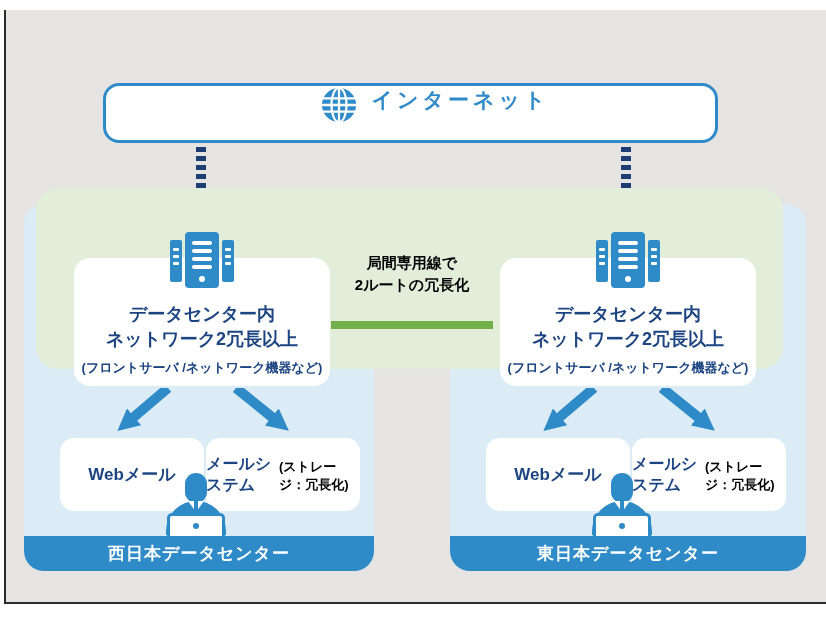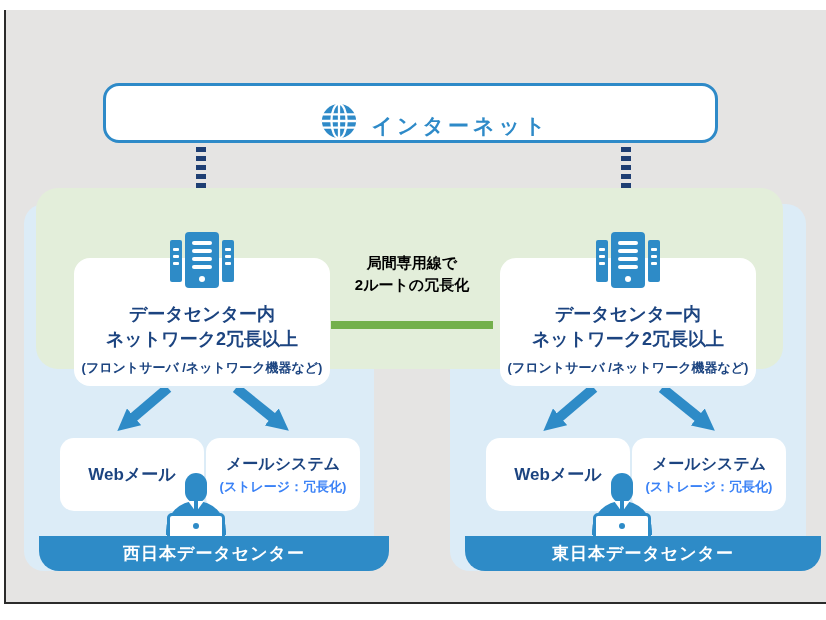--- a/index.html
+++ b/index.html
@@ -23,21 +23,21 @@
   .page-title {
     position:absolute; top:30px; left:0; width:826px;
     text-align:center; font-size:23px; font-weight:bold;
     color:#1b4a80; letter-spacing:1px; z-index:1;
   }
 
   
   .internet-box {
     position:absolute; left:103px; top:83px; width:615px; height:60px;
     background:#ffffff; border:3px solid #2e8ac8; border-radius:16px;
-    box-sizing:border-box; display:flex; align-items:flex-end; justify-content:center;
+    box-sizing:border-box; display:flex; align-items:flex-start; justify-content:center;
     gap:14px; z-index:1;padding-left:48px;
   }
   .internet-label {
     font-size:21px; font-weight:bold; color:#2e8ac8; letter-spacing:4px;
   }
 
   
   .dash {
     position:absolute; width:10px; height:42px; top:147px; z-index:1;
     background:repeating-linear-gradient(to bottom,#1e3e73 0px,#1e3e73 5px,transparent 5px,transparent 9px);
@@ -105,24 +105,24 @@
   
   .webmail-box {
     left:36px; top:234px; width:144px; height:73px;
     background:#fff; border-radius:14px;
     display:flex; align-items:center; justify-content:center;
   }
   .webmail-label { font-size:17px; font-weight:bold; color:#1c4480; }
   .mailsystem-box {
     left:182px; top:234px; width:154px; height:73px;
     background:#fff; border-radius:14px;
-    display:flex; flex-direction:column; align-items:center; justify-content:center;
+    display:flex; flex-direction:row; align-items:center; justify-content:center;
   }
   .mailsystem-label { font-size:16px; font-weight:bold; color:#1c4480; }
-  .mailsystem-note  { font-size:13px; font-weight:bold; color:#3b82f6; margin-top:3px; }
+  .mailsystem-note  { font-size:13px; font-weight:bold; color:#000000; margin-top:3px; }
 
   
   .person { left:140px; top:269px; width:64px; height:66px; z-index:4; }
   .person .head {
     position:absolute; left:21px; top:0; width:22px; height:30px;
     background:#2e8bc7; border-radius:11px;
   }
   .person .torso {
     position:absolute; left:2px; top:28px; width:60px; height:34px;
     background:#2e8bc7; border-radius:30px 30px 0 0;
@@ -140,21 +140,21 @@
     background:#ffffff; border:3px solid #2e8bc7; border-radius:5px 5px 3px 3px;
     box-sizing:border-box;
   }
   .person .laptop::after {
     content:""; position:absolute; left:50%; top:50%; width:6px; height:6px;
     margin:-3px 0 0 -3px; border-radius:50%; background:#2e8bc7;
   }
 
   
   .name-bar {
-    left:15px; top:332px; width:100%; height:35px;
+    left:0; top:332px; width:100%; height:35px;
     background:#2e8bc7; border-radius:0 0 20px 20px;
     display:flex; align-items:center; justify-content:center;
   }
   .name-bar span {
     color:#ffffff; font-size:17px; font-weight:bold; letter-spacing:1px;
   }
 
   .footer-note {
     position:absolute; top:560px; left:0; width:826px; text-align:center;
     font-size:16px; color:#3b3b3b; z-index:1;

